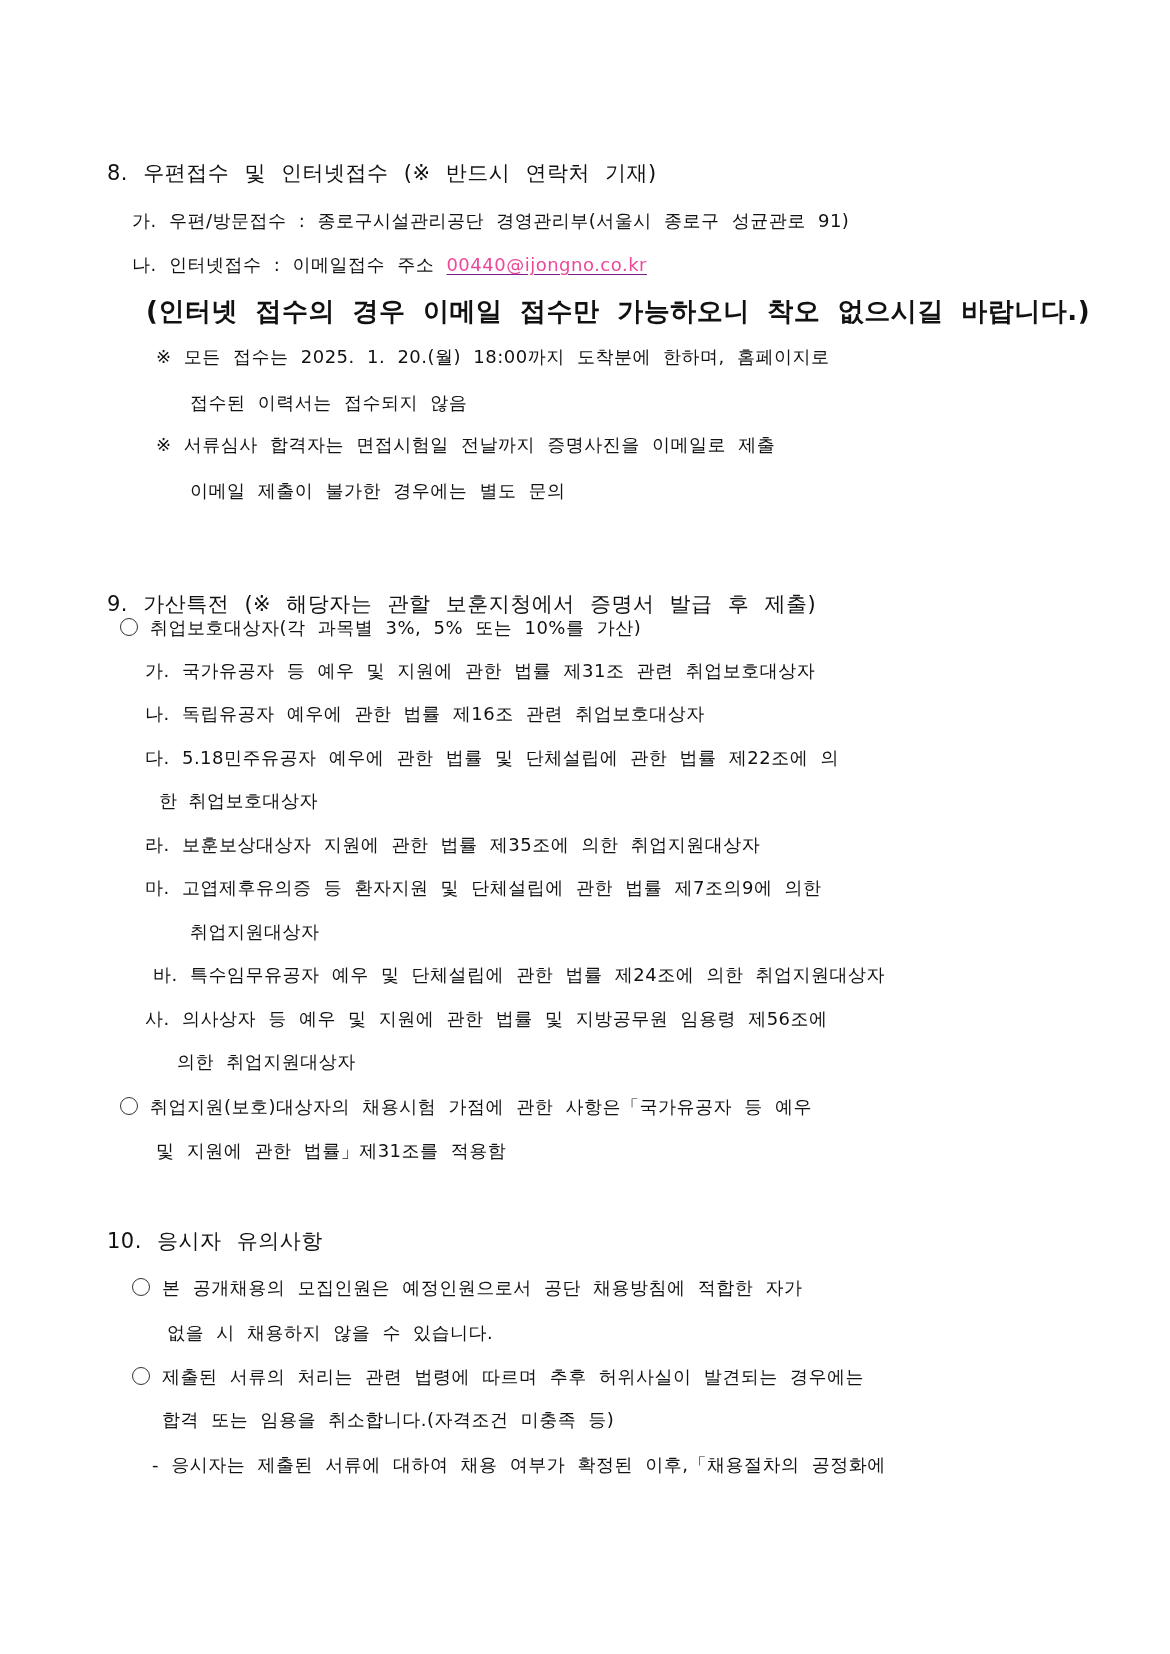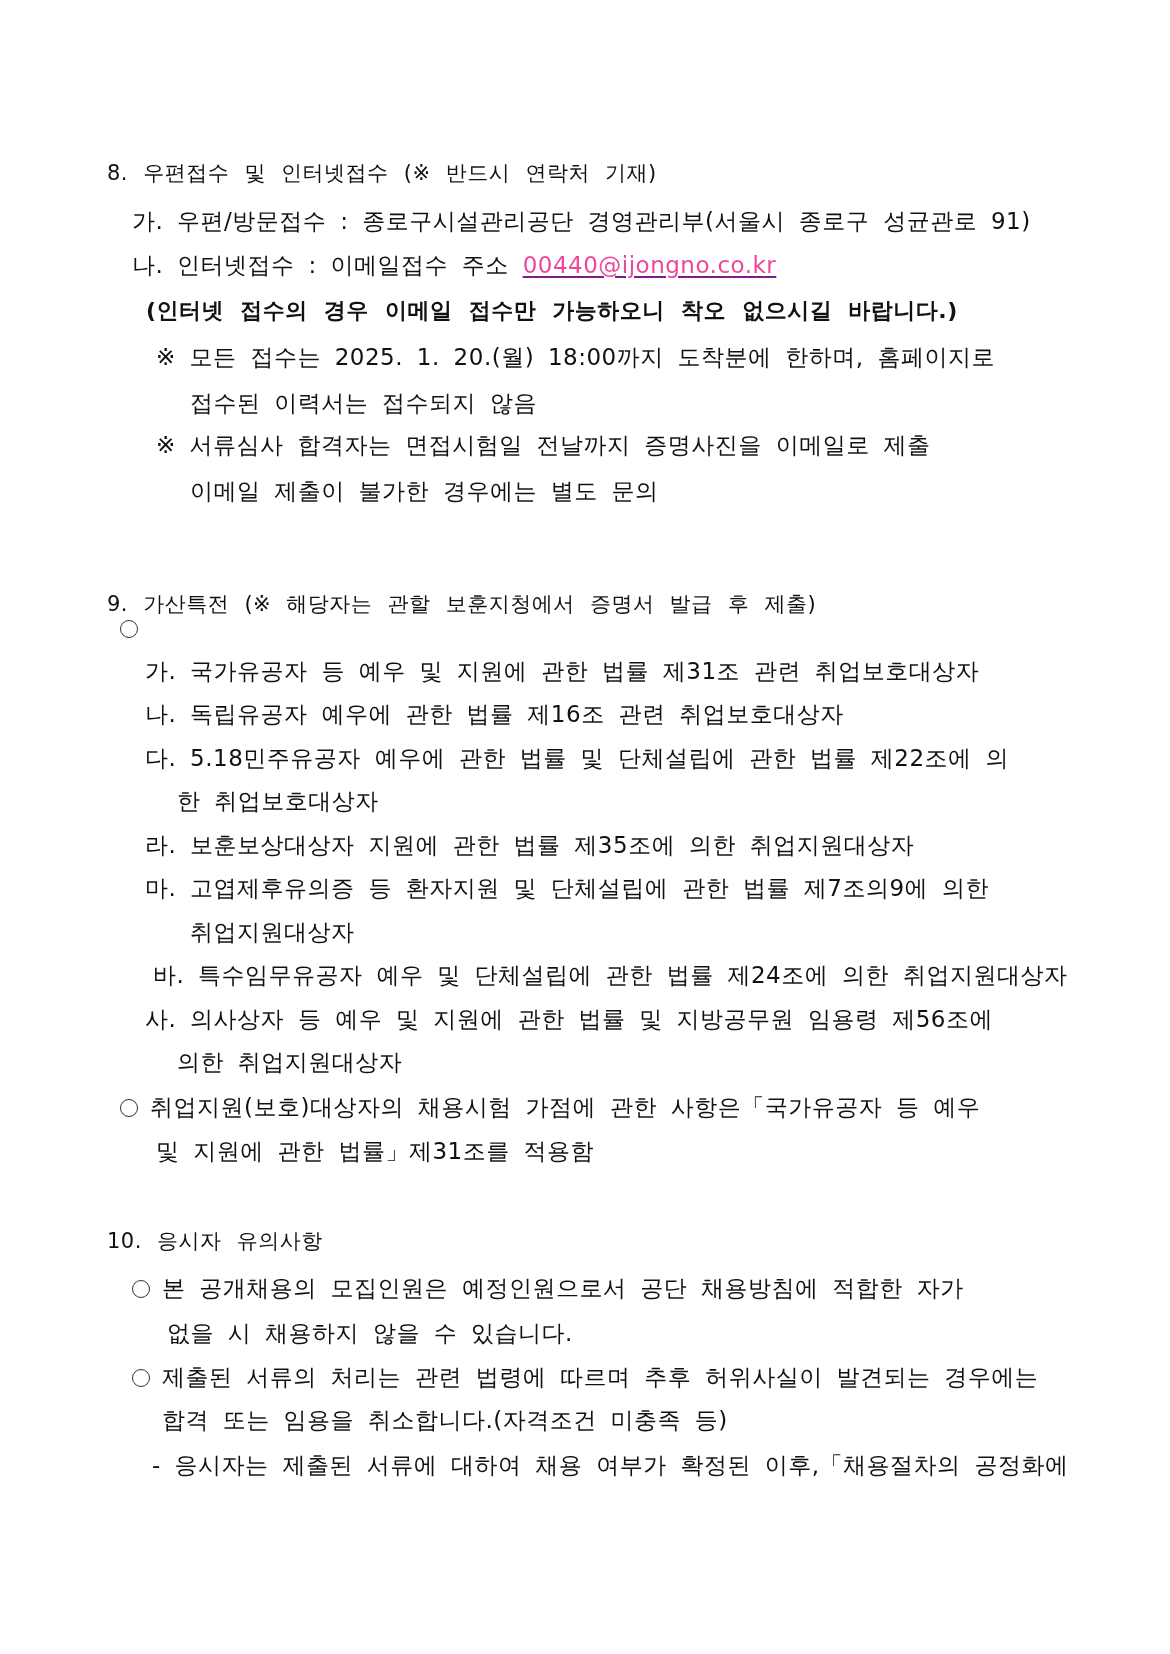--- a/index.html
+++ b/index.html
@@ -11,34 +11,34 @@
       width: 1170px;
       height: 1654px;
       position: relative;
       overflow: hidden;
       font-family: "DejaVu Sans", "Liberation Sans", sans-serif;
       color: #111111;
     }
     .line {
       position: absolute;
       white-space: nowrap;
-      font-size: 23px;
+      font-size: 18px;
       line-height: 30px;
       letter-spacing: 0.5px;
       word-spacing: 6px;
     }
     .heading {
       font-size: 21px;
       line-height: 34px;
       letter-spacing: 0.5px;
       word-spacing: 8px;
     }
     .bold {
       font-weight: bold;
-      font-size: 22px;
+      font-size: 26px;
       word-spacing: 8px;
     }
     .link {
       color: #ec4899;
       text-decoration: underline;
       text-decoration-color: #7a1f8a;
       text-underline-offset: 3px;
       word-spacing: 0;
       text-align: right;
     }
@@ -63,26 +63,26 @@
   <a class="link">00440@ijongno.co.kr</a>
 </div>
 <div class="line bold" style="left:146px; top:296px;">(인터넷 접수의 경우 이메일 접수만 가능하오니 착오 없으시길 바랍니다.)</div>
 <div class="line" style="left:156px; top:342px;">※ 모든 접수는 2025. 1. 20.(월) 18:00까지 도착분에 한하며, 홈페이지로</div>
 <div class="line" style="left:190px; top:388px;">접수된 이력서는 접수되지 않음</div>
 <div class="line" style="left:156px; top:430px;">※ 서류심사 합격자는 면접시험일 전날까지 증명사진을 이메일로 제출</div>
 <div class="line" style="left:190px; top:476px;">이메일 제출이 불가한 경우에는 별도 문의</div>
 
 <div class="line heading" style="left:107px; top:563px;margin-top:24px;">9. 가산특전 (※ 해당자는 관할 보훈지청에서 증명서 발급 후 제출)</div>
 <div class="line" style="left:120px; top:613px;">
-  <span class="circle"></span>
+  <span class="circle"></span><span>취업보호대상자(각 과목별 3%, 5% 또는 10%를 가산)</span>
 </div>
 <div class="line" style="left:145px; top:656px;">가. 국가유공자 등 예우 및 지원에 관한 법률 제31조 관련 취업보호대상자</div>
 <div class="line" style="left:145px; top:699px;">나. 독립유공자 예우에 관한 법률 제16조 관련 취업보호대상자</div>
 <div class="line" style="left:145px; top:743px;">다. 5.18민주유공자 예우에 관한 법률 및 단체설립에 관한 법률 제22조에 의</div>
-<div class="line" style="left:177px; top:786px;">한 취업보호대상자</div>
+<div class="line" style="left:159px; top:786px;font-family:Liberation Serif, serif;">한 취업보호대상자</div>
 <div class="line" style="left:145px; top:830px;">라. 보훈보상대상자 지원에 관한 법률 제35조에 의한 취업지원대상자</div>
 <div class="line" style="left:145px; top:873px;">마. 고엽제후유의증 등 환자지원 및 단체설립에 관한 법률 제7조의9에 의한</div>
 <div class="line" style="left:190px; top:917px;">취업지원대상자</div>
 <div class="line" style="left:145px; top:960px;margin-left:8px;">바. 특수임무유공자 예우 및 단체설립에 관한 법률 제24조에 의한 취업지원대상자</div>
 <div class="line" style="left:145px; top:1004px;">사. 의사상자 등 예우 및 지원에 관한 법률 및 지방공무원 임용령 제56조에</div>
 <div class="line" style="left:177px; top:1047px;">의한 취업지원대상자</div>
 <div class="line" style="left:120px; top:1092px;">
   <span class="circle"></span><span>취업지원(보호)대상자의 채용시험 가점에 관한 사항은「국가유공자 등 예우</span>
 </div>
 <div class="line" style="left:156px; top:1136px;">및 지원에 관한 법률」제31조를 적용함</div>

